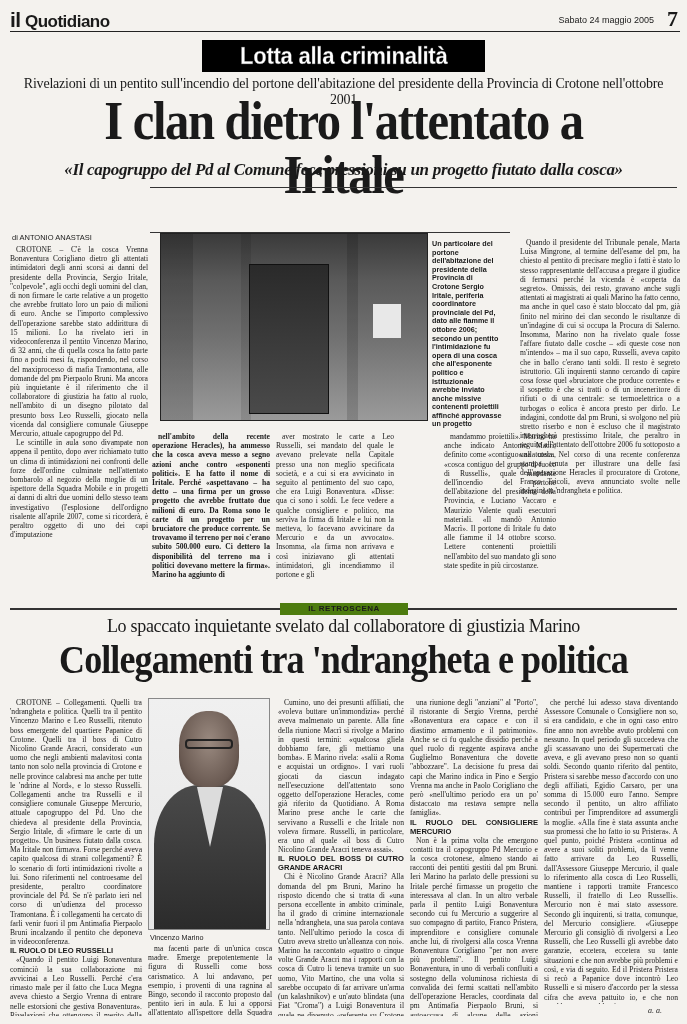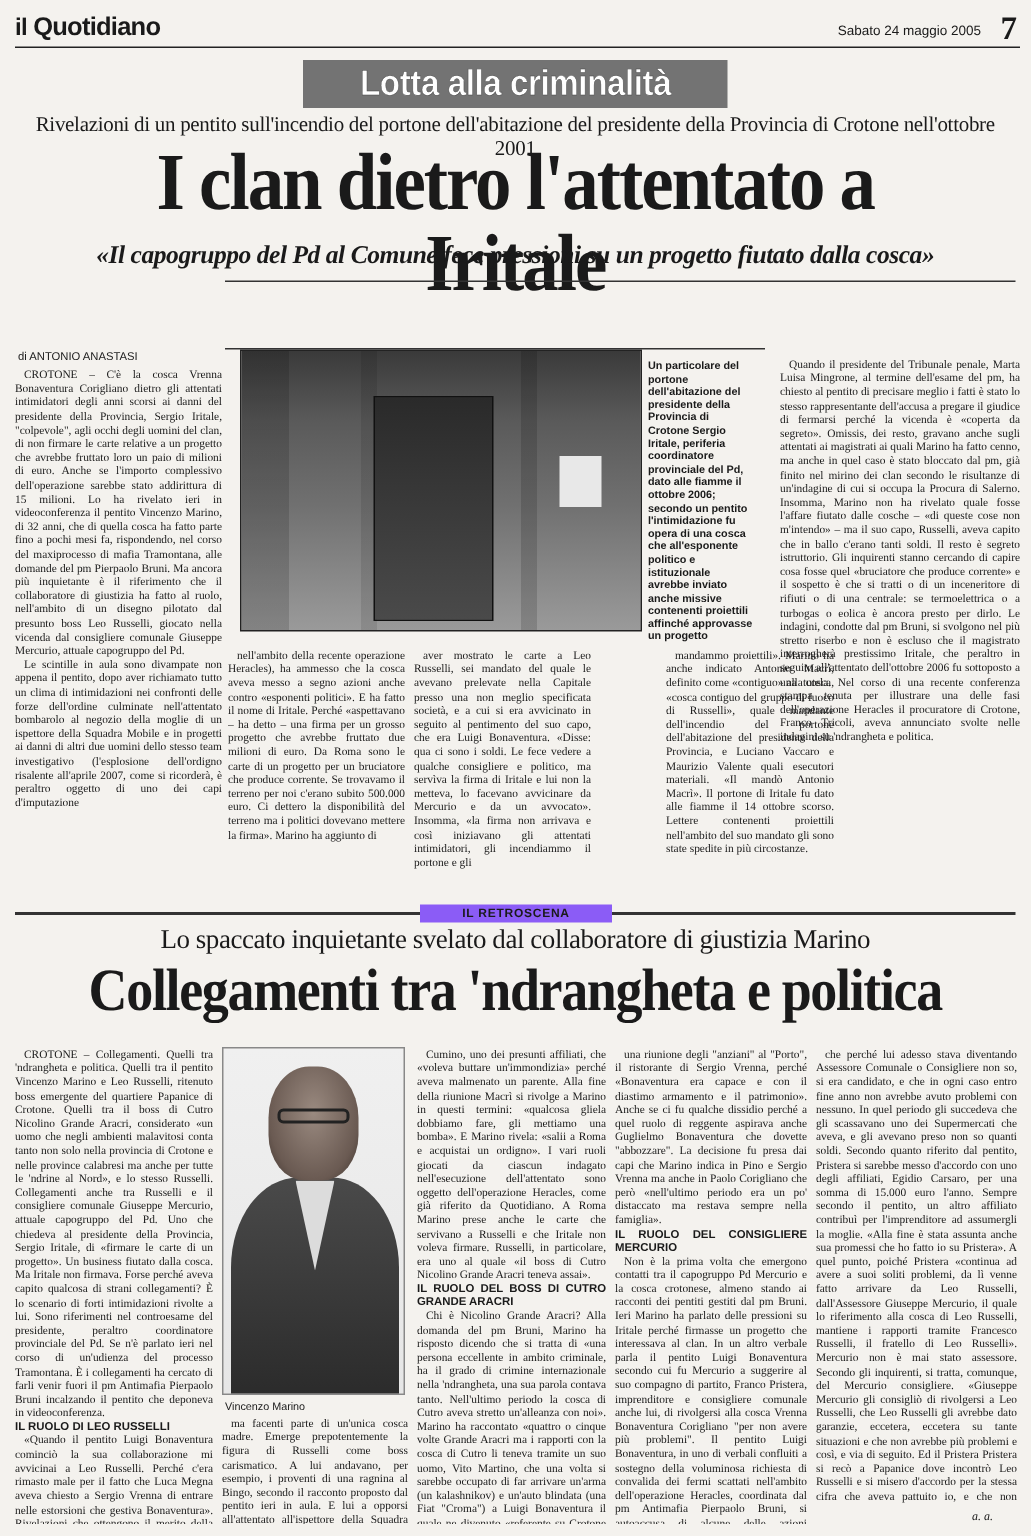--- a/index.html
+++ b/index.html
@@ -8,27 +8,27 @@
     background: #f4f2ee;
     font-family: "Liberation Serif", serif;
     color: #1a1a1a;
     position: relative;
   }
   .abs { position: absolute; }
 
   
   .masthead { top: 6px; left: 10px; width: 670px; height: 26px; border-bottom: 1.5px solid #222; }
   .paper-name { position: absolute; left: 0; top: 2px; font-family: "Liberation Sans", sans-serif; font-weight: bold; font-size: 17px; letter-spacing: -0.5px; }
-  .paper-name .il { font-size: 16px; text-align: center; }
+  .paper-name .il { font-size: 21px; text-align: center; }
   .section-title { position: absolute; left: 0; width: 100%; text-align: center; top: 0; font-weight: bold; font-size: 20px; }
   .date-line { position: absolute; right: 26px; top: 9px; font-family: "Liberation Sans", sans-serif; font-size: 9px; }
   .page-num { position: absolute; right: 2px; top: 0px; font-size: 22px; font-weight: bold; }
 
   
-  .kicker { top: 40px; left: 202px; width: 283px; height: 32px; background: #737373; display:flex; align-items:center; justify-content:center; }
+  .kicker { top: 40px; left: 202px; width: 283px; height: 32px; background: #000000; display:flex; align-items:center; justify-content:center; }
   .kicker span { font-family: "Liberation Sans", sans-serif; font-weight: bold; font-size: 24px; color: #fff; letter-spacing: -0.3px; -webkit-text-stroke: 0.3px #444; transform: scaleX(0.92); }
 
   .deck { top: 76px; left: 10px; width: 667px; text-align:center; font-size: 14px; letter-spacing:-0.2px; }
   .headline { top: 94px; left: 10px; width: 667px; text-align:center; font-size: 54px; font-weight: bold; letter-spacing: -1.5px; line-height: 1; transform: scaleX(0.9); }
   .subhead { top: 160px; left: 10px; width: 667px; text-align:center; font-size: 17px; font-style: italic; font-weight: bold; letter-spacing: -0.3px; }
   .rule { height: 1px; background: #333; }
 
   .byline { font-family: "Liberation Sans", sans-serif; font-size: 7.5px; }
   .col { font-size: 7.6px; line-height: 9.2px; text-align: justify; hyphens: auto; }
   .col p { text-indent: 6px; }
@@ -36,21 +36,21 @@
 
   .photo1 { top: 233px; left: 160px; width: 268px; height: 188px;
     background:
       linear-gradient(90deg, rgba(0,0,0,0.15) 0 12%, transparent 12% 30%, rgba(0,0,0,0.1) 30% 34%, transparent 34% 70%, rgba(0,0,0,0.15) 70% 74%, transparent 74%),
       linear-gradient(180deg, #3a3a3a 0%, #5a5a5a 25%, #707070 55%, #9a9a9a 100%);
     border: 1px solid #222; }
   .photo1 .door { position:absolute; left: 88px; top: 30px; width: 80px; height: 150px; background: linear-gradient(180deg,#2a2a2a,#4a4a4a); border:1px solid #111; }
   .photo1 .notice { position:absolute; left: 212px; top: 70px; width: 28px; height: 34px; background:#e8e8e8; }
 
   .caption1 { top: 240px; left: 432px; width: 70px; font-family: "Liberation Sans", sans-serif; font-weight: bold; font-size: 7.2px; line-height: 8.6px; }
-  .retro-tag { top: 603px; left: 280px; width: 128px; height: 12px; background: #8b5cf6; font-family: "Liberation Sans", sans-serif; font-size: 8px; font-weight: bold; text-align:center; line-height: 12px; letter-spacing: 0.5px; }
+  .retro-tag { top: 603px; left: 280px; width: 128px; height: 12px; background: #4d7c0f; font-family: "Liberation Sans", sans-serif; font-size: 8px; font-weight: bold; text-align:center; line-height: 12px; letter-spacing: 0.5px; }
   .deck2 { top: 616px; left: 10px; width: 667px; text-align:center; font-size: 18px; letter-spacing: -0.3px; }
   .headline2 { top: 640px; left: 10px; width: 667px; text-align:center; font-size: 40px; font-weight: bold; letter-spacing: -1px; transform: scaleX(0.9); line-height: 1; }
 
   .photo2 { top: 698px; left: 148px; width: 122px; height: 232px; border: 1px solid #888;
     background: linear-gradient(180deg, #f0f0f0 0%, #e6e6e6 100%); overflow:hidden; }
   .photo2 .head { position:absolute; left: 30px; top: 12px; width: 60px; height: 76px; border-radius: 45% 45% 40% 40%; background: radial-gradient(ellipse at 50% 40%, #9a8a80 0%, #6a5a52 70%, #3a302a 100%); }
   .photo2 .glasses { position:absolute; left: 36px; top: 40px; width: 48px; height: 10px; border: 2px solid #222; border-radius: 4px; }
   .photo2 .torso { position:absolute; left: 5px; top: 86px; width: 112px; height: 150px; border-radius: 40% 40% 0 0; background: linear-gradient(180deg, #4a4a4a 0%, #2a2a2a 100%); }
   .photo2 .shirt { position:absolute; left: 48px; top: 88px; width: 26px; height: 60px; background: #dcdcdc; clip-path: polygon(0 0,100% 0,50% 100%); }
   .caption2 { top: 933px; left: 150px; font-family: "Liberation Sans", sans-serif; font-size: 7.2px; }
@@ -84,21 +84,21 @@
   <p>CROTONE – C'è la cosca Vrenna Bonaventura Corigliano dietro gli attentati intimidatori degli anni scorsi ai danni del presidente della Provincia, Sergio Iritale, "colpevole", agli occhi degli uomini del clan, di non firmare le carte relative a un progetto che avrebbe fruttato loro un paio di milioni di euro. Anche se l'importo complessivo dell'operazione sarebbe stato addirittura di 15 milioni. Lo ha rivelato ieri in videoconferenza il pentito Vincenzo Marino, di 32 anni, che di quella cosca ha fatto parte fino a pochi mesi fa, rispondendo, nel corso del maxiprocesso di mafia Tramontana, alle domande del pm Pierpaolo Bruni. Ma ancora più inquietante è il riferimento che il collaboratore di giustizia ha fatto al ruolo, nell'ambito di un disegno pilotato dal presunto boss Leo Russelli, giocato nella vicenda dal consigliere comunale Giuseppe Mercurio, attuale capogruppo del Pd.</p>
   <p>Le scintille in aula sono divampate non appena il pentito, dopo aver richiamato tutto un clima di intimidazioni nei confronti delle forze dell'ordine culminate nell'attentato bombarolo al negozio della moglie di un ispettore della Squadra Mobile e in progetti ai danni di altri due uomini dello stesso team investigativo (l'esplosione dell'ordigno risalente all'aprile 2007, come si ricorderà, è peraltro oggetto di uno dei capi d'imputazione</p>
 </div>
 
 <div class="abs photo1">
   <div class="door"></div>
   <div class="notice"></div>
 </div>
 <div class="abs caption1">Un particolare del portone dell'abitazione del presidente della Provincia di Crotone Sergio Iritale, periferia coordinatore provinciale del Pd, dato alle fiamme il ottobre 2006; secondo un pentito l'intimidazione fu opera di una cosca che all'esponente politico e istituzionale avrebbe inviato anche missive contenenti proiettili affinché approvasse un progetto</div>
 
-<div class="abs col" style="top:432px;left:152px;width:118px;height:168px;overflow:hidden;">
+<div class="abs col" style="top:432px;left:152px;width:118px;height:168px;overflow:hidden;font-weight:bold;">
   <p>nell'ambito della recente operazione Heracles), ha ammesso che la cosca aveva messo a segno azioni anche contro «esponenti politici». E ha fatto il nome di Iritale. Perché «aspettavano – ha detto – una firma per un grosso progetto che avrebbe fruttato due milioni di euro. Da Roma sono le carte di un progetto per un bruciatore che produce corrente. Se trovavamo il terreno per noi c'erano subito 500.000 euro. Ci dettero la disponibilità del terreno ma i politici dovevano mettere la firma». Marino ha aggiunto di</p>
 </div>
 <div class="abs col" style="top:432px;left:276px;width:118px;height:168px;overflow:hidden;">
   <p>aver mostrato le carte a Leo Russelli, sei mandato del quale le avevano prelevate nella Capitale presso una non meglio specificata società, e a cui si era avvicinato in seguito al pentimento del suo capo, che era Luigi Bonaventura. «Disse: qua ci sono i soldi. Le fece vedere a qualche consigliere e politico, ma servìva la firma di Iritale e lui non la metteva, lo facevano avvicinare da Mercurio e da un avvocato». Insomma, «la firma non arrivava e così iniziavano gli attentati intimidatori, gli incendiammo il portone e gli</p>
 </div>
 <div class="abs col" style="top:432px;left:400px;width:112px;height:168px;overflow:hidden;margin-left:44px;">
   <p>mandammo proiettili». Marino ha anche indicato Antonio Macrì, definito come «contiguo» alla cosca, «cosca contiguo del gruppo di fuoco di Russelli», quale mandante dell'incendio del portone dell'abitazione del presidente della Provincia, e Luciano Vaccaro e Maurizio Valente quali esecutori materiali. «Il mandò Antonio Macrì». Il portone di Iritale fu dato alle fiamme il 14 ottobre scorso. Lettere contenenti proiettili nell'ambito del suo mandato gli sono state spedite in più circostanze.</p>
 </div>
 <div class="abs col" style="top:238px;left:520px;width:160px;height:370px;overflow:hidden;">
   <p>Quando il presidente del Tribunale penale, Marta Luisa Mingrone, al termine dell'esame del pm, ha chiesto al pentito di precisare meglio i fatti è stato lo stesso rappresentante dell'accusa a pregare il giudice di fermarsi perché la vicenda è «coperta da segreto». Omissis, dei resto, gravano anche sugli attentati ai magistrati ai quali Marino ha fatto cenno, ma anche in quel caso è stato bloccato dal pm, già finito nel mirino dei clan secondo le risultanze di un'indagine di cui si occupa la Procura di Salerno. Insomma, Marino non ha rivelato quale fosse l'affare fiutato dalle cosche – «di queste cose non m'intendo» – ma il suo capo, Russelli, aveva capito che in ballo c'erano tanti soldi. Il resto è segreto istruttorio. Gli inquirenti stanno cercando di capire cosa fosse quel «bruciatore che produce corrente» e il sospetto è che si tratti o di un inceneritore di rifiuti o di una centrale: se termoelettrica o a turbogas o eolica è ancora presto per dirlo. Le indagini, condotte dal pm Bruni, si svolgono nel più stretto riserbo e non è escluso che il magistrato interrogherà prestissimo Iritale, che peraltro in seguito all'attentato dell'ottobre 2006 fu sottoposto a una tutela. Nel corso di una recente conferenza stampa tenuta per illustrare una delle fasi dell'operazione Heracles il procuratore di Crotone, Franco Tricoli, aveva annunciato svolte nelle indagini su 'ndrangheta e politica.</p>

